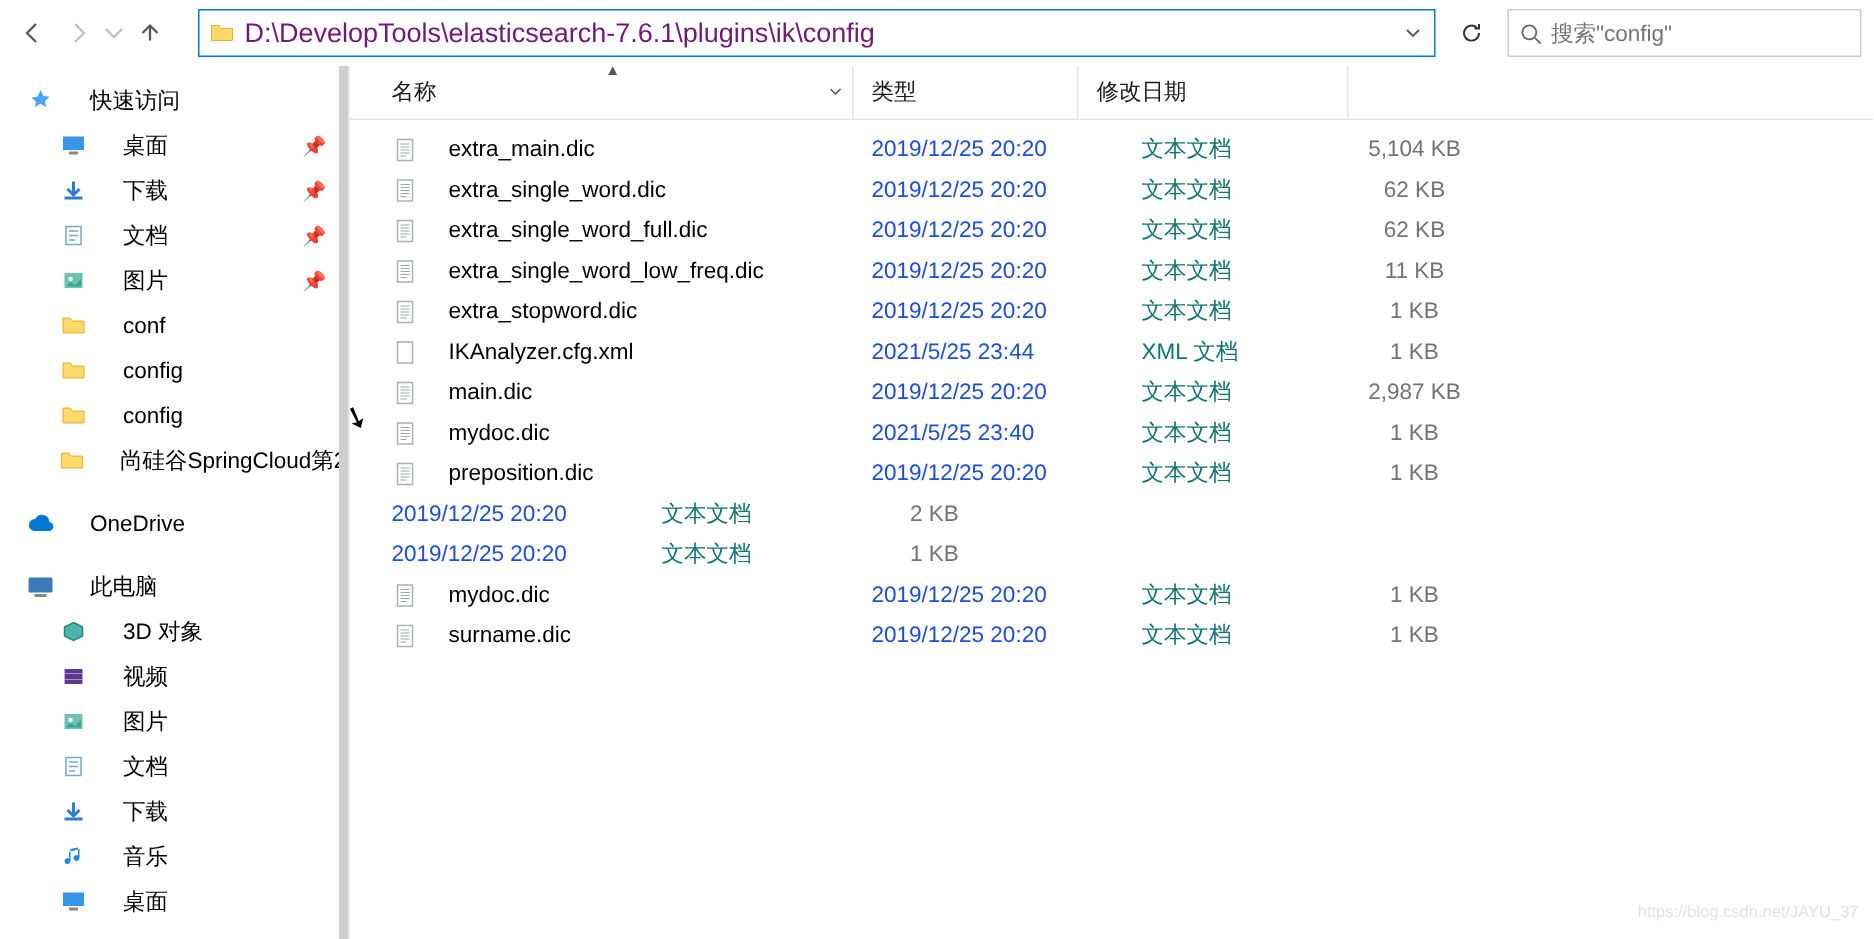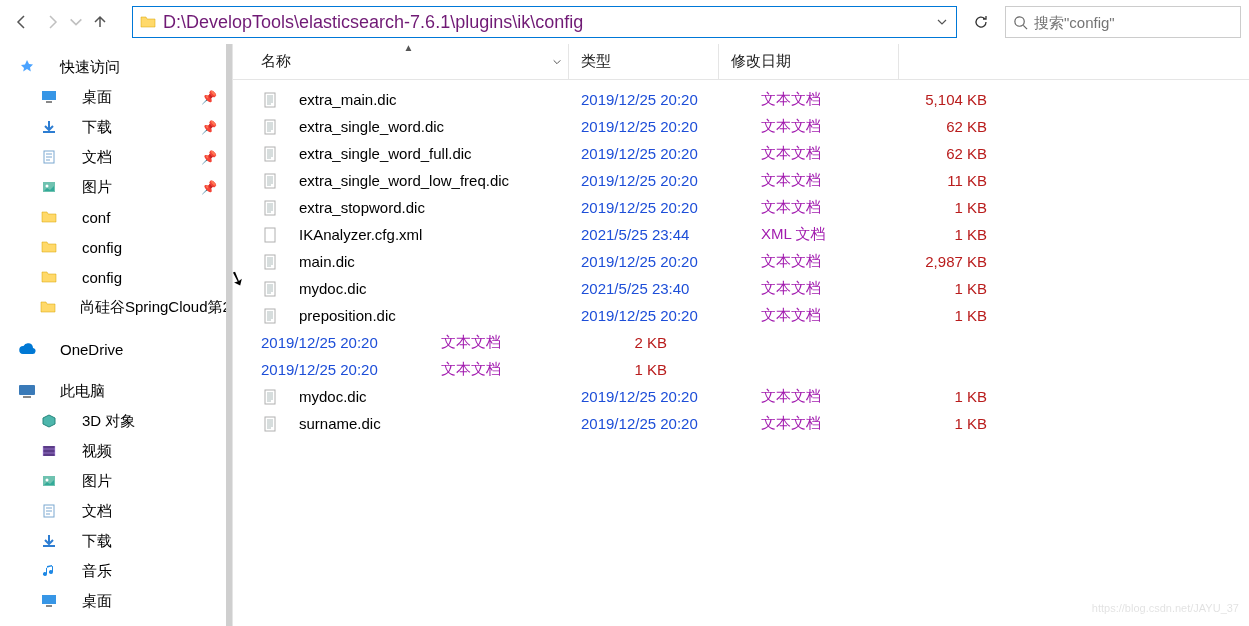--- a/index.html
+++ b/index.html
@@ -39,22 +39,22 @@
   .col.date { width: 180px; }
   .col.type { width: 150px; }
   .col.size { width: 100px; }
   .sort-ind { position:absolute; left:50%; top:-2px; transform:translateX(-50%); color:#555; font-size:10px; }
   .col-chev { margin-left:auto; margin-right:6px; color:#555; }
 
   .filelist { padding: 6px 0 0 16px; }
   .row { display:flex; align-items:center; height:27px; font-size:15px; }
   .cell-name { width:320px; display:flex; align-items:flex-start; gap:20px; padding-left:12px; }
   .cell-date { width:180px; color:#1d4ed8; padding-left:12px; }
-  .cell-type { width:150px; color:#a21caf; padding-left:12px; }
-  .cell-size { width:100px; color:#b91c1c; text-align:right; padding-right:12px; }
+  .cell-type { width:150px; color:#0f766e; padding-left:12px; }
+  .cell-size { width:100px; color:#737373; text-align:center; padding-right:12px; }
   .file-ico { width:18px; height:18px; display:flex; align-items:center; justify-content:center; }
 
   .arrow-annot { position:absolute; left:-4px; top:222px; font-size:20px; transform:rotate(20deg); color:#000; }
 
   .watermark { position:absolute; right:10px; bottom:12px; font-size:11px; color:rgba(0,0,0,0.12); }
 </style>
 </head>
 <body>
 
 <div class="toolbar">

